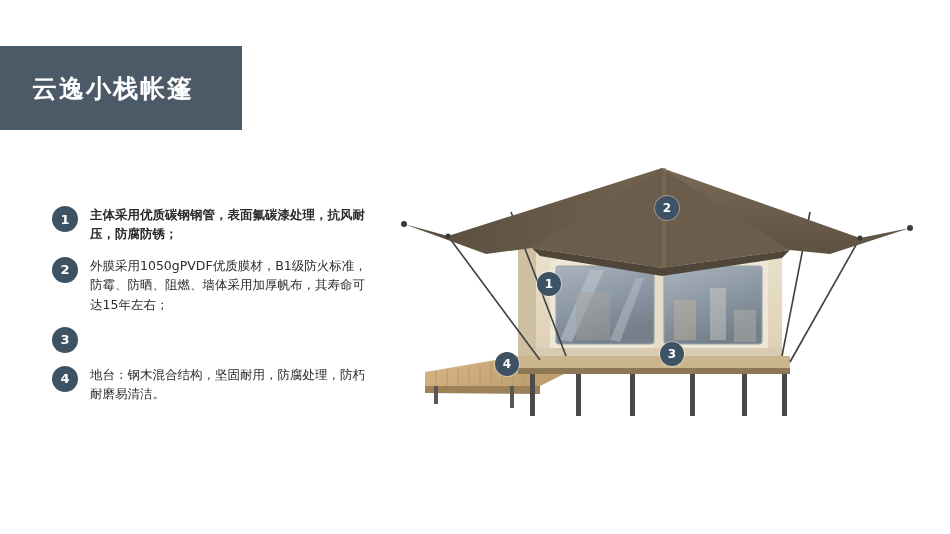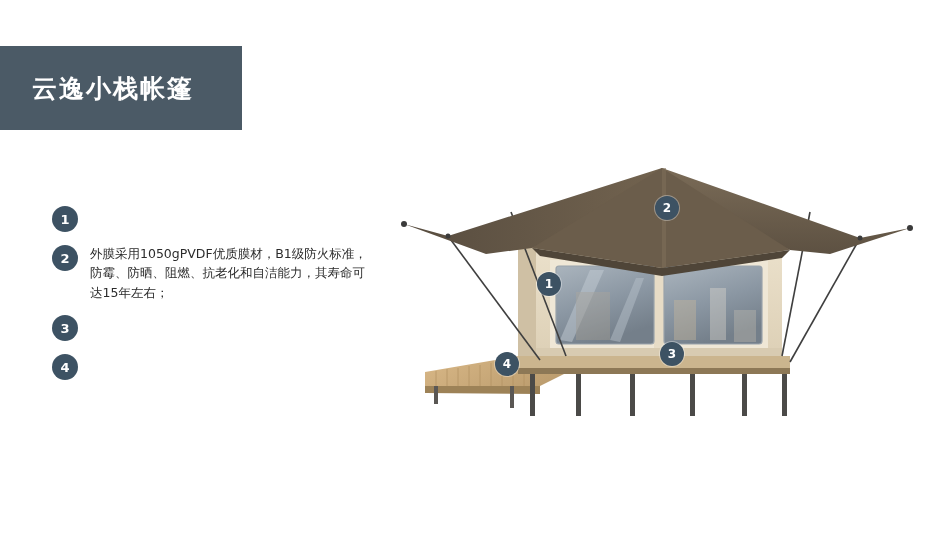--- a/index.html
+++ b/index.html
@@ -121,33 +121,35 @@
 <div class="page">
 
   <div class="title-banner">
     <span class="title-text">云逸小栈帐篷</span>
   </div>
 
   <div class="features">
 
     <div class="feature first">
       <div class="badge">1</div>
+      <div class="feature-text">主体采用优质碳钢钢管，表面氟碳漆处理，抗风耐压，防腐防锈；</div>
     </div>
 
     <div class="feature">
       <div class="badge">2</div>
-      <div class="feature-text">外膜采用1050gPVDF优质膜材，B1级防火标准，防霉、防晒、阻燃、抗老化和自洁能力，其寿命可达15年左右；</div>
+      <div class="feature-text">外膜采用1050gPVDF优质膜材，B1级防火标准，防霉、防晒、阻燃、墙体采用加厚帆布，其寿命可达15年左右；</div>
     </div>
 
     <div class="feature">
       <div class="badge">3</div>
     </div>
 
     <div class="feature">
       <div class="badge">4</div>
+      <div class="feature-text">地台：钢木混合结构，坚固耐用，防腐处理，防朽耐磨易清洁。</div>
     </div>
 
   </div>
 
   <div class="illustration">
     <svg width="545" height="290" viewBox="0 0 545 290" xmlns="http://www.w3.org/2000/svg">
       <defs>
         <linearGradient id="roofGrad" x1="0" y1="0" x2="0" y2="1">
           <stop offset="0%" stop-color="#7a6b57"></stop>
           <stop offset="100%" stop-color="#5d5142"></stop>

